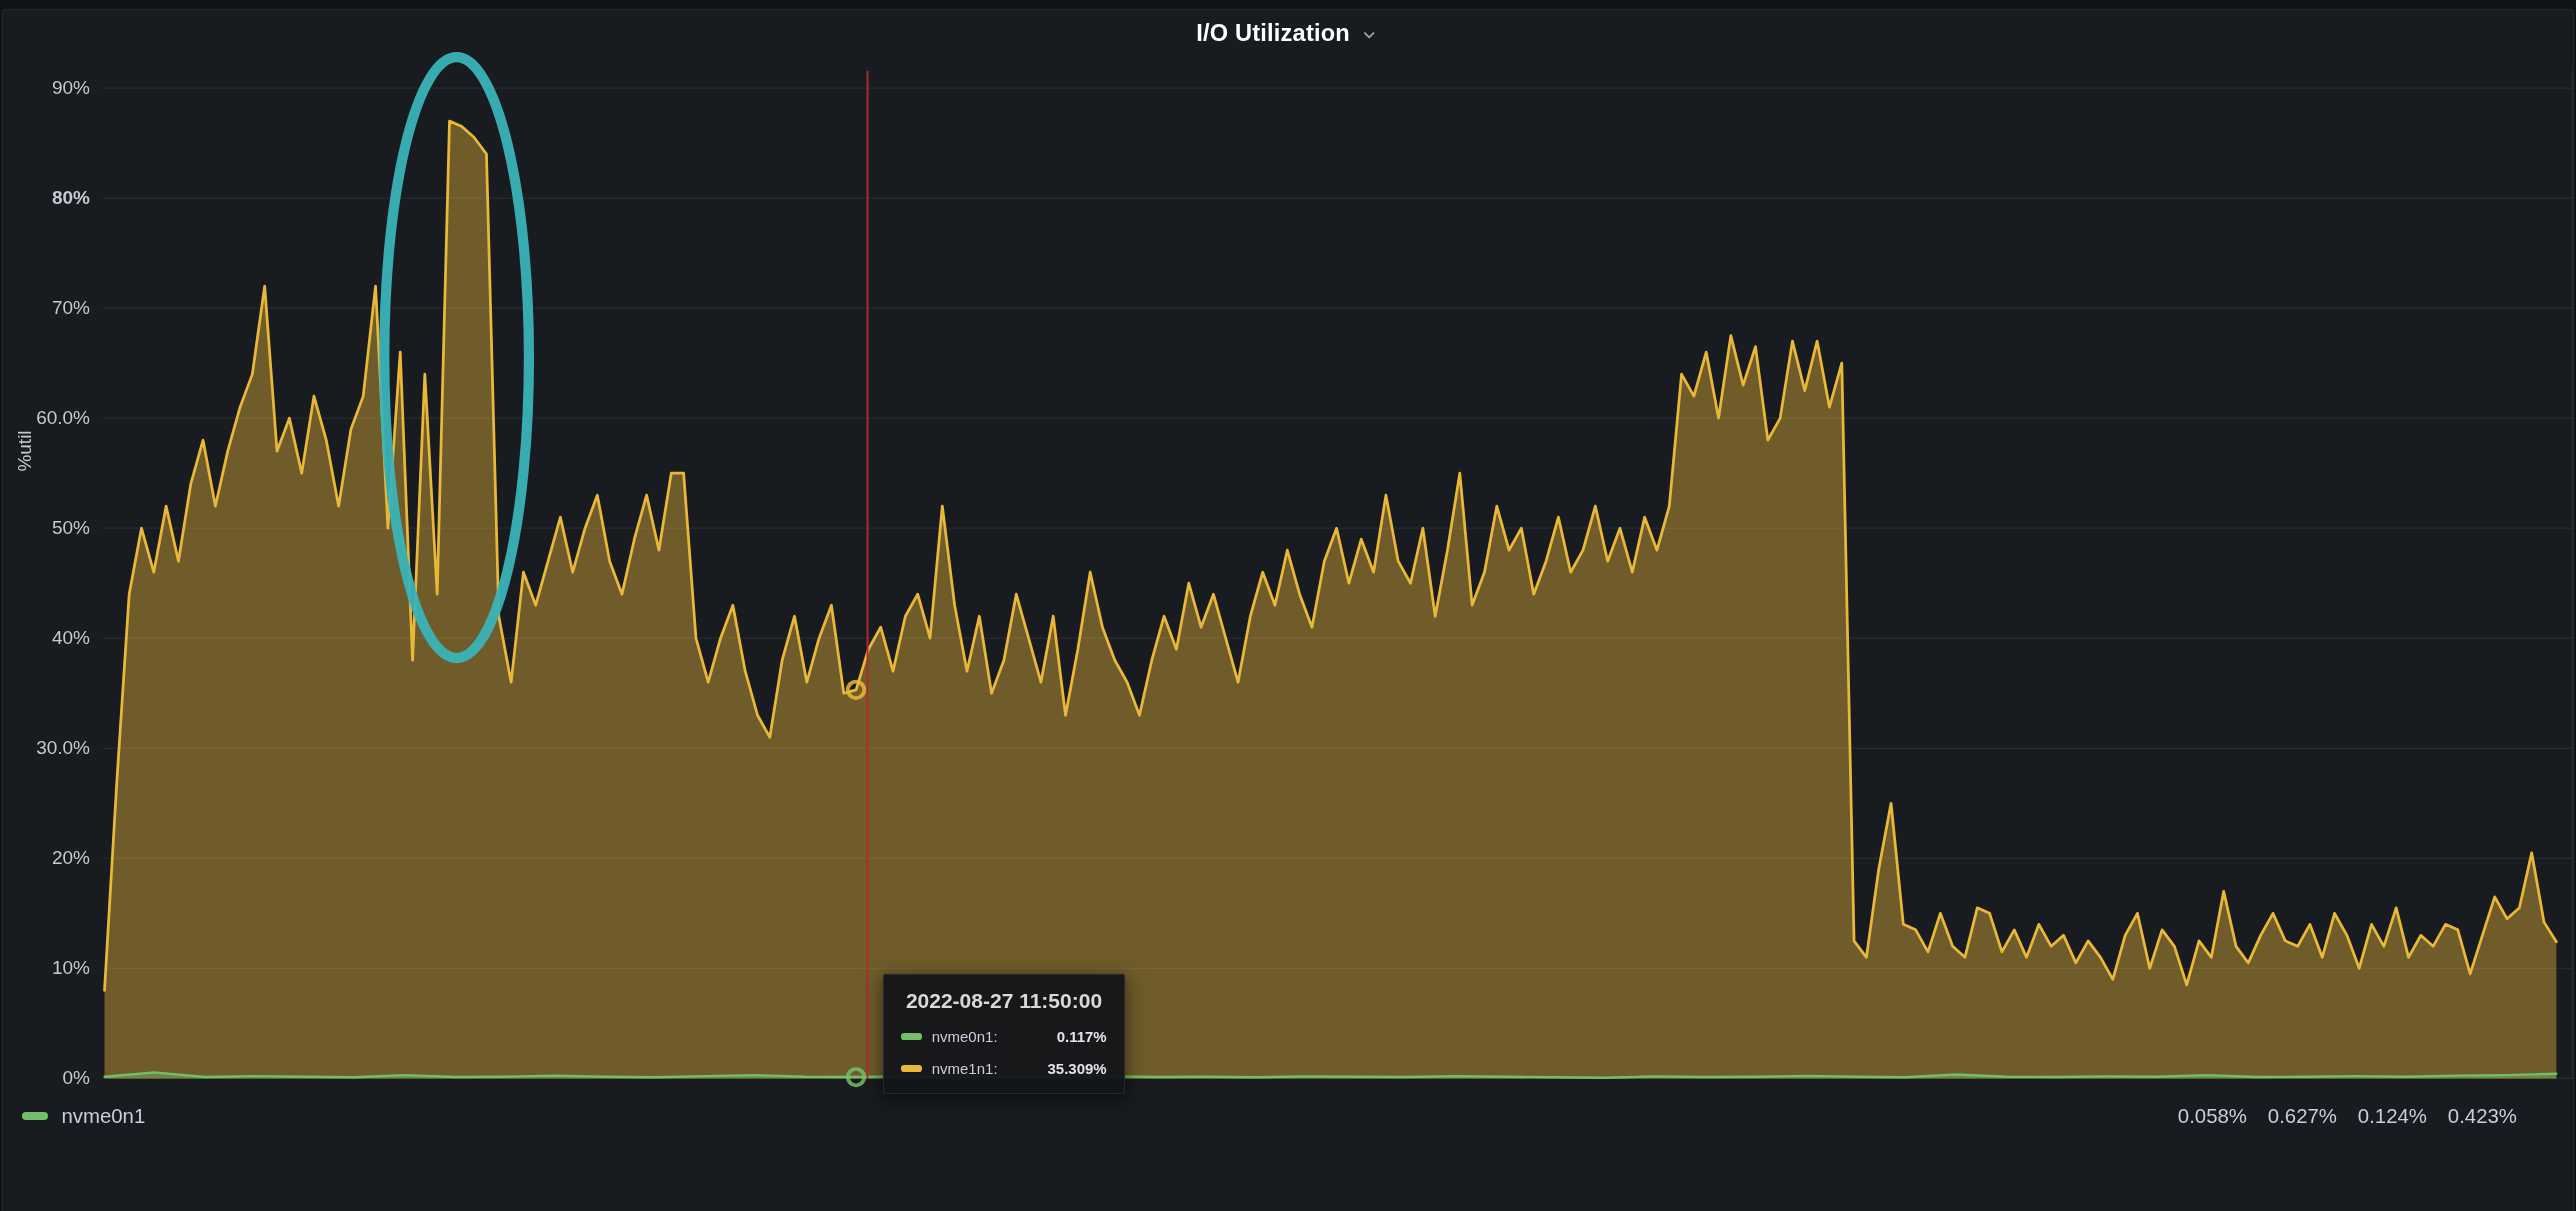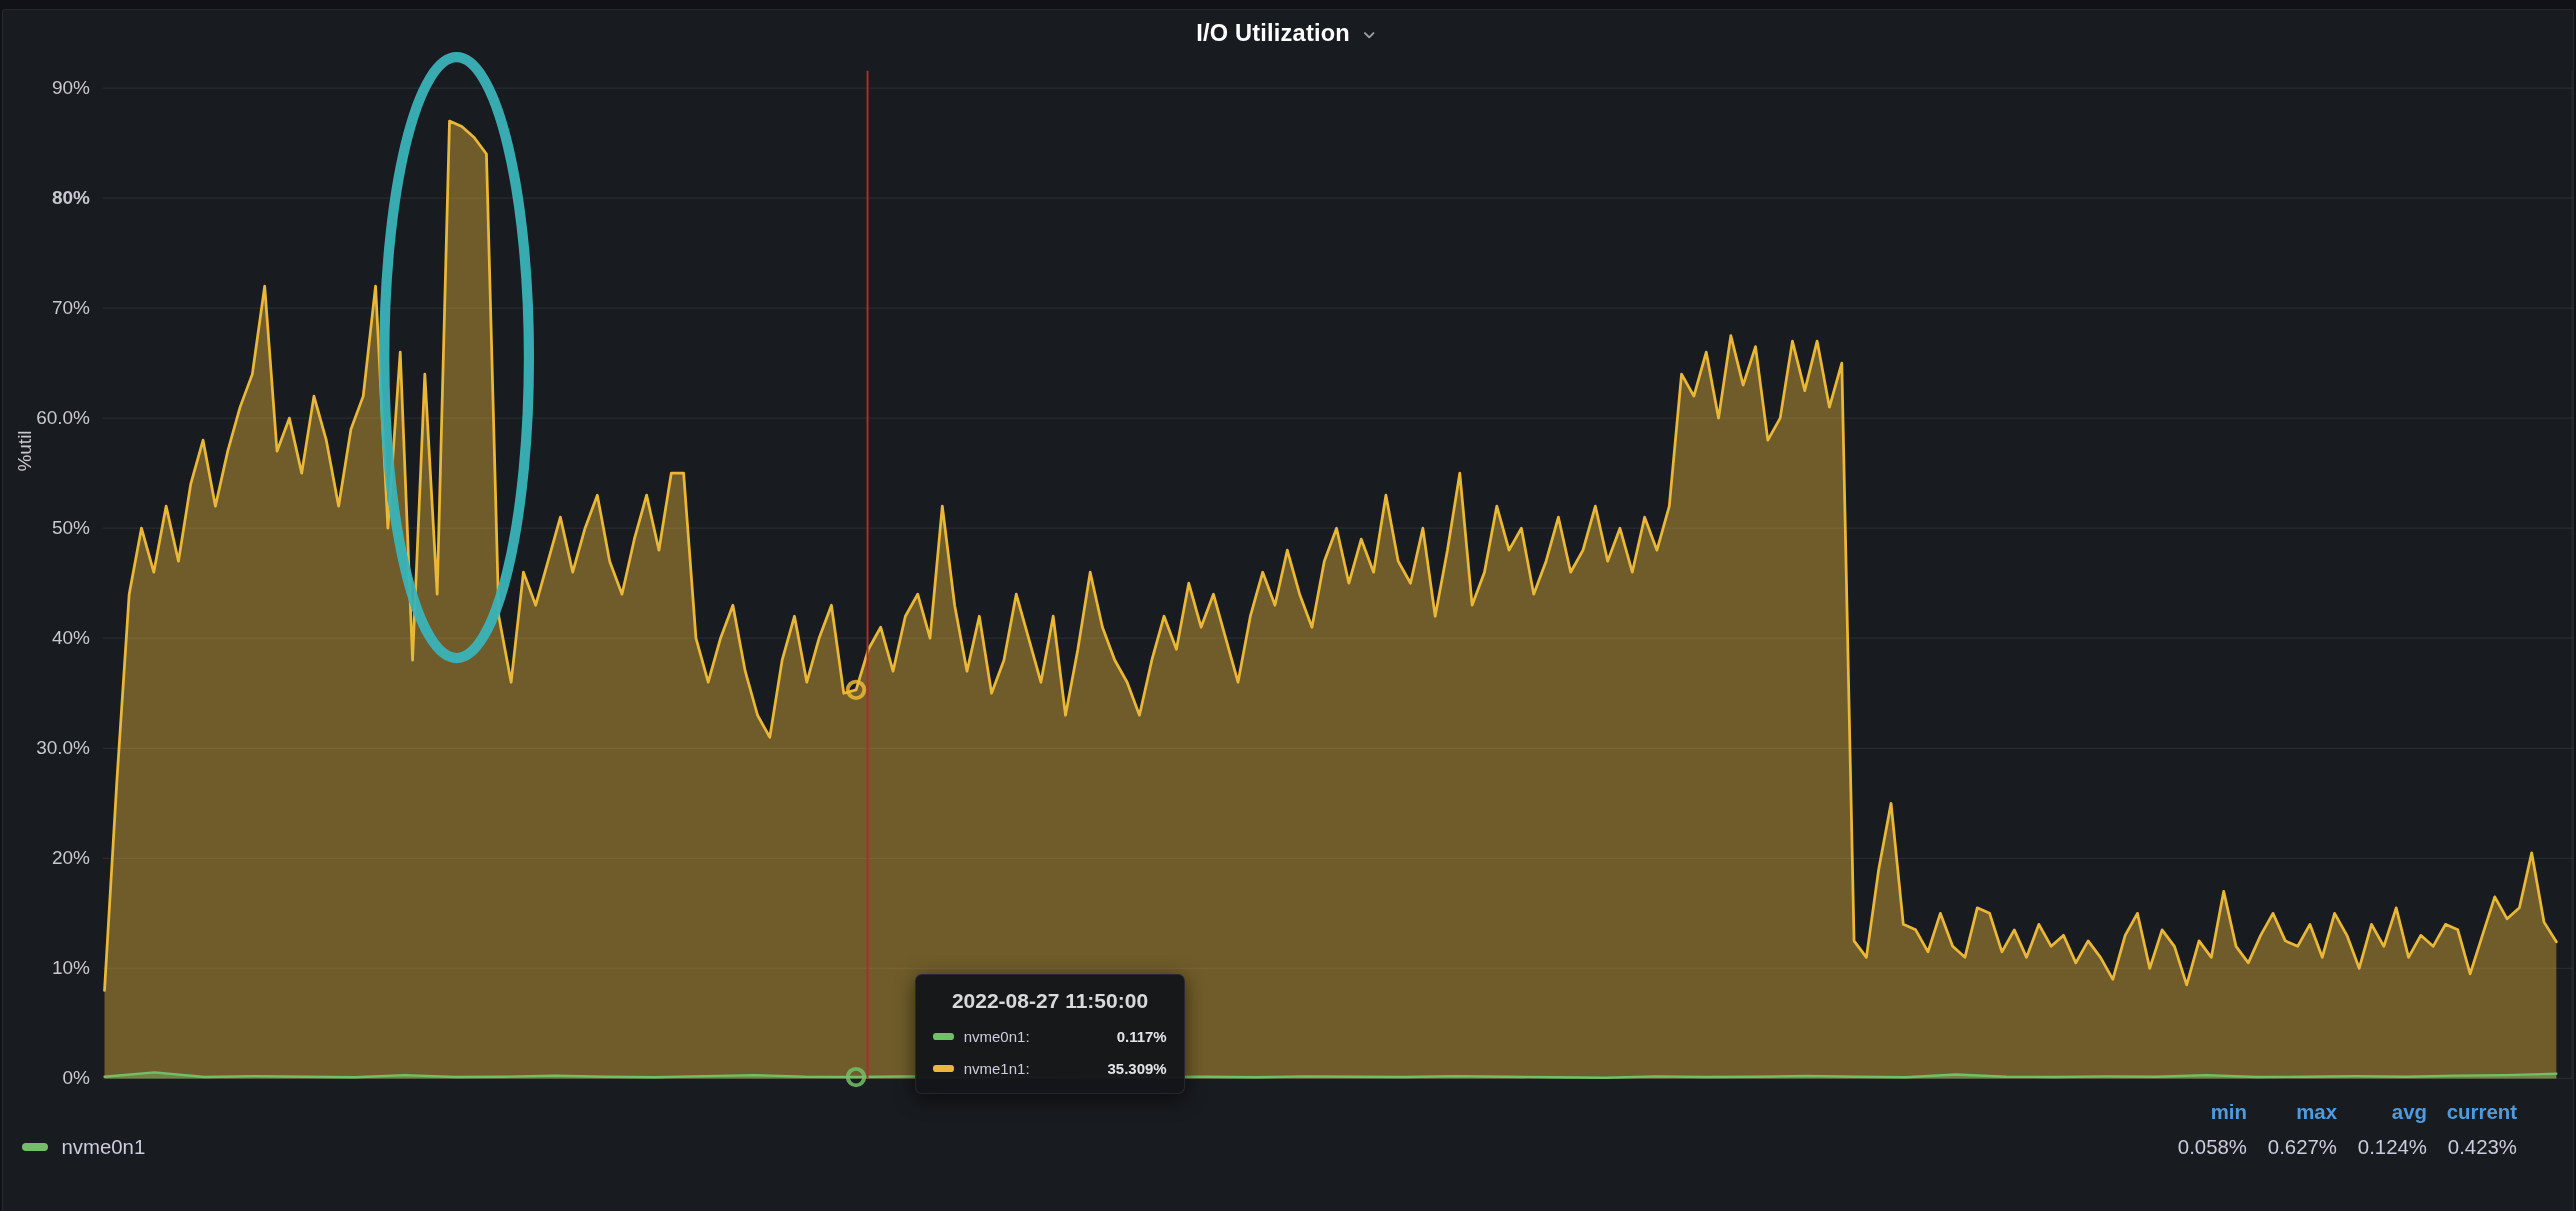--- a/index.html
+++ b/index.html
@@ -32,24 +32,24 @@
     transform: rotate(-90deg);
     color: #c8c9d0; font-size: 19px; z-index: 2;
   }
   #yticks { position: absolute; left: 0; top: 0; width: 90px; height: 1100px; z-index: 2; }
   .ytick {
     position: absolute; right: 0; width: 90px; height: 23.6px; line-height: 23.6px;
     text-align: right; color: #c8c9d0; font-size: 19px;
   }
   #chart-svg { position: absolute; left: 0; top: 0; width: 2576px; height: 1212px; z-index: 1; }
   .tooltip {
-    position: absolute; left: 915px; top: 974px; width: 270px;
+    position: absolute; left: 883px; top: 974px; width: 242px;
     background: rgba(20,22,26,0.97);
     border: 0.8px solid rgba(204,204,220,0.10);
-    border-radius: 7px;
+    border-radius: 2px;
     box-shadow: 0 4.7px 19px rgba(0,0,0,0.55);
     padding: 14px 17.3px 15.7px 17.3px;
     z-index: 4;
   }
   .tt-title {
     color: #d8d9da; font-size: 21px; font-weight: 700; text-align: center;
     margin-bottom: 12.6px; white-space: nowrap;
   }
   .tt-row { display: flex; align-items: center; margin-top: 15px; font-size: 15px; color: #ccccdc; text-align: right; }
   .dash { display: inline-block; width: 21px; height: 6.3px; border-radius: 3.1px; flex: none; }
@@ -129,26 +129,20 @@
     <span class="tt-val">0.117%</span>
   </div>
   <div class="tt-row">
     <span class="dash" style="background: rgb(234, 184, 57);"></span>
     <span class="tt-name">nvme1n1:</span>
     <span class="tt-val">35.309%</span>
   </div>
 </div>
 
 <div class="legend">
-  <div class="legend-header">
-    <span class="lh">min</span>
-    <span class="lh">max</span>
-    <span class="lh">avg</span>
-    <span class="lh">current</span>
-  </div>
   <div class="legend-row">
     <span class="dash lg" style="background: rgb(115, 191, 105);"></span>
     <span class="lname">nvme0n1</span>
     <span class="spacer"></span>
     <span class="lstat">0.058%</span>
     <span class="lstat">0.627%</span>
     <span class="lstat">0.124%</span>
     <span class="lstat">0.423%</span>
   </div>
 </div>

